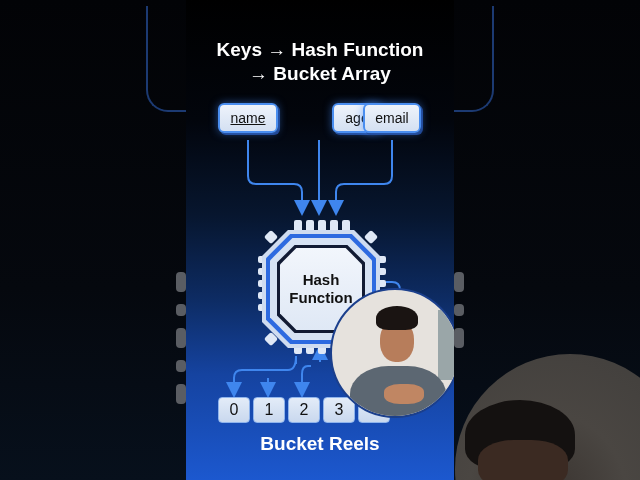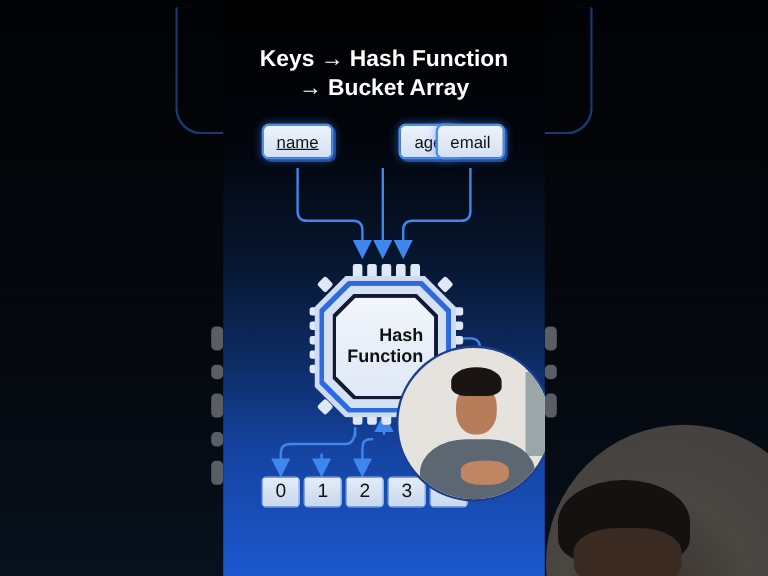--- a/index.html
+++ b/index.html
@@ -79,21 +79,21 @@
     }
     .chip-core-border {
       position: absolute; left: 91px; top: 245px; width: 88px; height: 88px;
       background: #111a33;
       clip-path: polygon(20% 0, 80% 0, 100% 20%, 100% 80%, 80% 100%, 20% 100%, 0 80%, 0 20%);
     }
     .chip-core {
       position: absolute; left: 94px; top: 248px; width: 82px; height: 82px;
       background: linear-gradient(180deg, #f2f6fc 0%, #dfe8f5 100%);
       clip-path: polygon(20% 0, 80% 0, 100% 20%, 100% 80%, 80% 100%, 20% 100%, 0 80%, 0 20%);
-      display: flex; align-items: center; justify-content: center; text-align: right;
+      display: flex; align-items: center; justify-content: center; text-align: center;
       font-weight: bold; font-size: 15px; line-height: 18px; color: #111;
     }
     .pin { position: absolute; background: #dfe8f6; border-radius: 2px; }
 
     .caption {
       position: absolute; left: 20px; top: 352px; font-size: 9px; line-height: 11px; color: #fff;
     }
     .caption-line { display: block; white-space: nowrap; }
     .cap-hl { background: #d41f6c; padding: 0 1px; }
 
@@ -207,20 +207,21 @@
 
 
   <div class="buckets">
     <div class="bucket">0</div>
     <div class="bucket">1</div>
     <div class="bucket">2</div>
     <div class="bucket">3</div>
     <div class="bucket"></div>
   </div>
 
+  <div class="bucket-label">Bucket Reels</div>
 
   <div class="pip">
     <div class="pip-window"></div>
     <div class="pip-body"></div>
     <div class="pip-face"></div>
     <div class="pip-hair"></div>
     <div class="pip-hands"></div>
   </div>
 </div>
 

